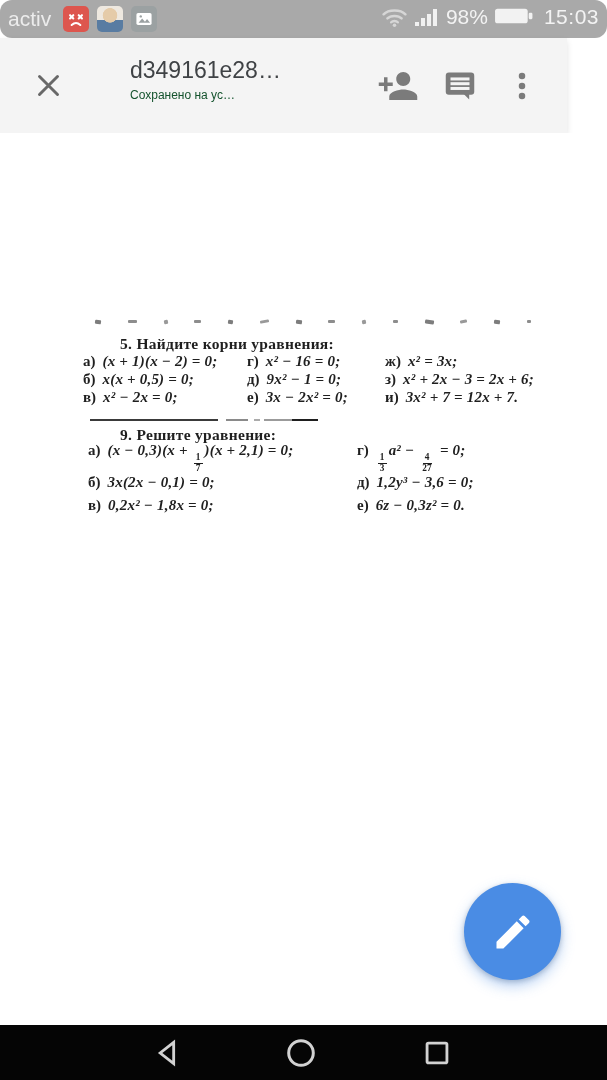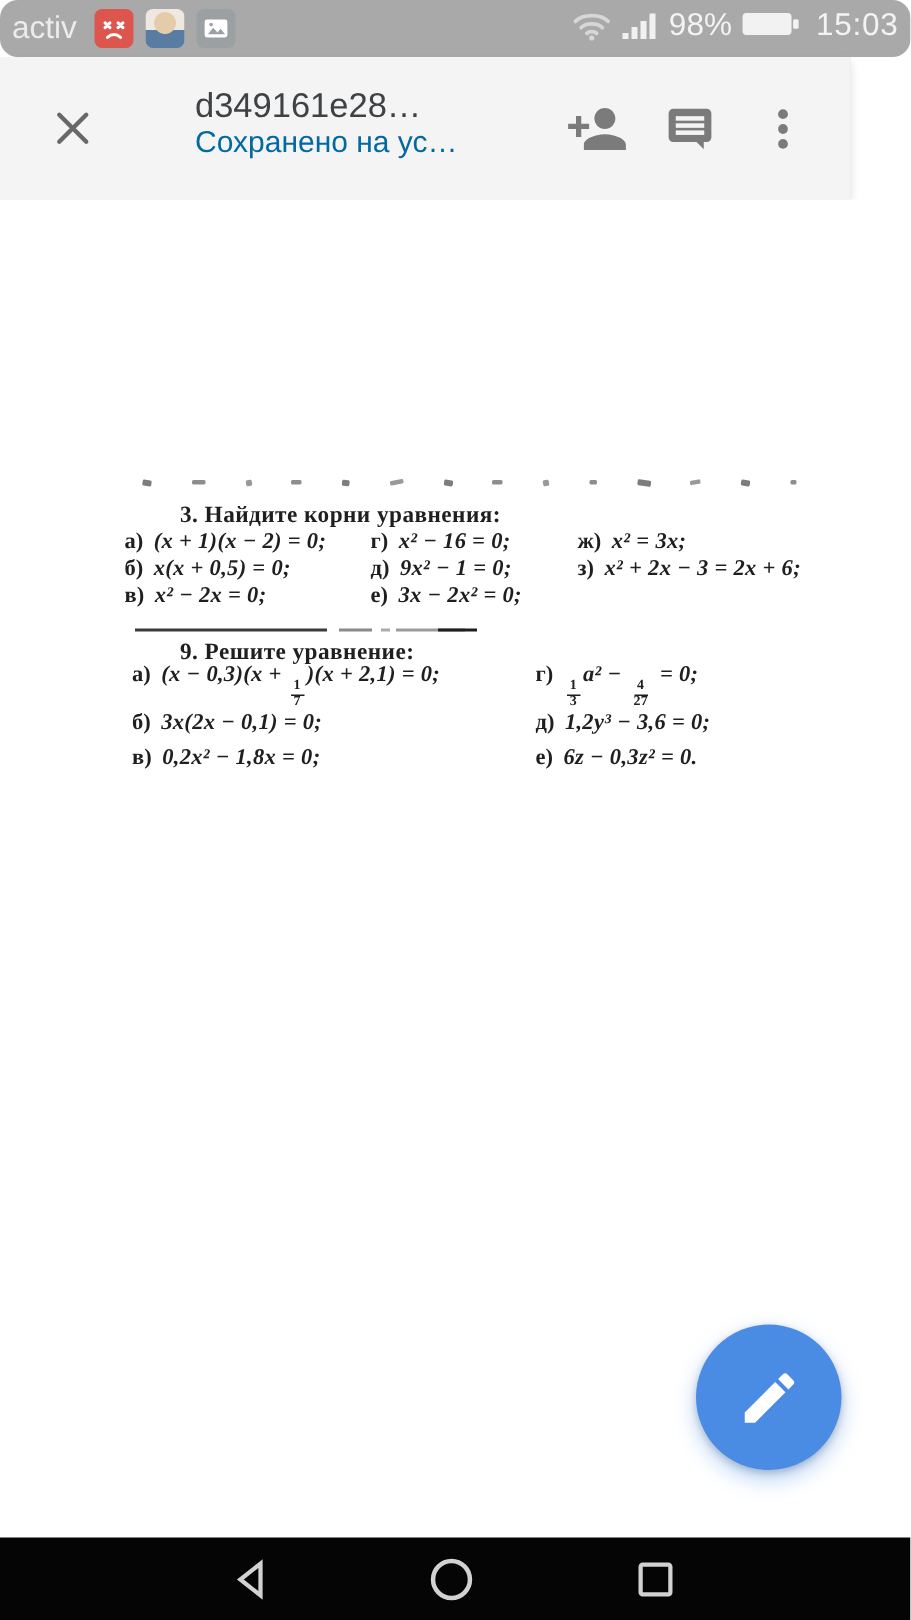--- a/index.html
+++ b/index.html
@@ -29,21 +29,21 @@
 
   
   .app-bar{position:absolute;left:0;top:38px;width:567px;height:95px;
     background:var(--app-bar-bg);display:flex;align-items:center;
     box-shadow:0 1px 0 #ddd,0 3px 6px rgba(0,0,0,.12);}
   .icon-btn{border:none;background:transparent;cursor:pointer;display:flex;
     align-items:center;justify-content:center;padding:0}
   .close-btn{width:56px;height:56px;margin-left:20px}
   .titles{position:absolute;left:130px;top:18px;width:250px}
   .ab-title{font-size:23px;font-weight:500;color:#3f4245;line-height:28px;white-space:nowrap}
-  .ab-sub{font-size:20px;color:#0369a1;line-height:22px;white-space:nowrap}
+  .ab-sub{font-size:12px;color:#14532d;line-height:22px;white-space:nowrap}
   .ab-actions{margin-left:auto;display:flex;align-items:center;gap:0;padding-right:14px}
   .ab-actions .icon-btn{width:62px;height:62px}
 
   
   .content{position:absolute;left:0;top:133px;width:607px;height:892px;background:#fff}
   .scan{position:absolute;left:0;top:0;width:607px;height:892px;
     font-family:"Liberation Serif",serif;color:var(--scan-ink);
     filter:blur(.3px);}
   .torn{position:absolute;left:95px;top:187px;width:436px;height:9px;
     display:flex;justify-content:space-between;align-items:flex-start}
@@ -182,35 +182,36 @@
           <i class="t1"></i>
           <i class="t4"></i>
           <i class="t3"></i>
           <i class="t5"></i>
         <i class="t2"></i>
           <i class="t4"></i>
           <i class="t1"></i>
           <i class="t3"></i>
       </div>
 
-      <div class="heading h5">3. Найдите корни уравнения:</div>
+      <div class="heading h5">5. Найдите корни уравнения:</div>
 
       <div class="col" style="left:83px;top:220px">
         <div class="line"><b class="lbl">а)</b><span class="fml">(x + 1)(x − 2) = 0;</span></div>
         <div class="line"><b class="lbl">б)</b><span class="fml">x(x + 0,5) = 0;</span></div>
         <div class="line"><b class="lbl">в)</b><span class="fml">x² − 2x = 0;</span></div>
       </div>
       <div class="col" style="left:247px;top:220px">
         <div class="line"><b class="lbl">г)</b><span class="fml">x² − 16 = 0;</span></div>
         <div class="line"><b class="lbl">д)</b><span class="fml">9x² − 1 = 0;</span></div>
         <div class="line"><b class="lbl">е)</b><span class="fml">3x − 2x² = 0;</span></div>
       </div>
       <div class="col" style="left:385px;top:220px">
         <div class="line"><b class="lbl">ж)</b><span class="fml">x² = 3x;</span></div>
         <div class="line"><b class="lbl">з)</b><span class="fml">x² + 2x − 3 = 2x + 6;</span></div>
+        <div class="line"><b class="lbl">и)</b><span class="fml">3x² + 7 = 12x + 7.</span></div>
       </div>
 
       <span class="rule r1"></span>
       <span class="rule r2"></span>
       <span class="rule r3"></span>
       <span class="rule r4"></span>
       <span class="rule r5"></span>
 
       <div class="heading h6">9. Решите уравнение:</div>
 

